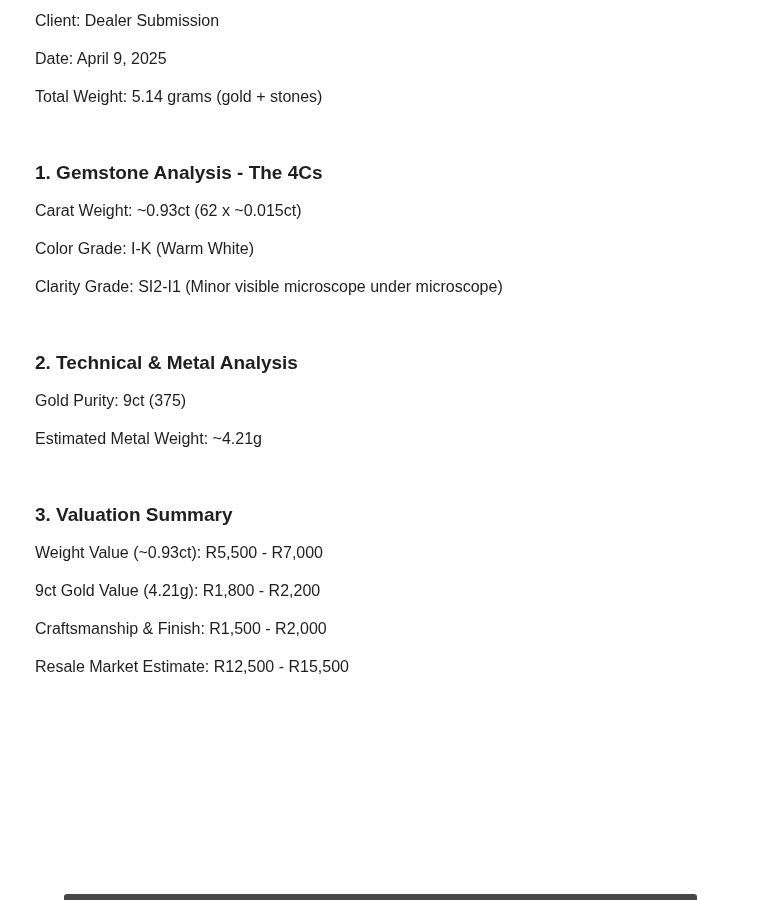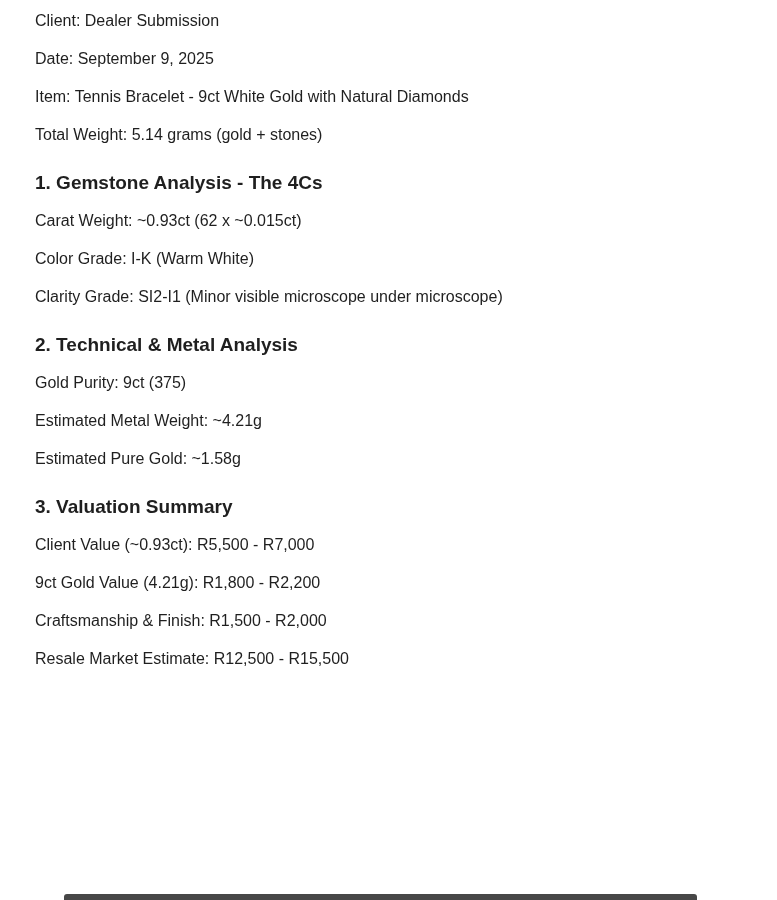--- a/index.html
+++ b/index.html
@@ -23,56 +23,54 @@
     font-size: 16px;
     line-height: 17px;
     margin: 0 0 21px 0;
     font-weight: 400;
     white-space: nowrap;
   }
   .section-heading {
     font-size: 19px;
     line-height: 21px;
     font-weight: 700;
-    margin: 29px 0 19px 0;
+    margin: 57px 0 19px 0;
     white-space: nowrap;
   }
   .bottom-bar {
     position: absolute;
     left: 64px;
     width: 633px;
     bottom: 0;
     height: 6px;
     background: #474747;
     border-radius: 3px 3px 0 0;
   }
 </style>
 </head>
 <body>
 
 <div class="page">
   <div class="content">
 
     <p class="line">Client: Dealer Submission</p>
-    <p class="line">Date: September 9, 2025</p>
-    <p class="line">Item: Tennis Bracelet - 9ct White Gold with Natural Diamonds</p>
+    <p class="line">Date: April 9, 2025</p>
     <p class="line">Total Weight: 5.14 grams (gold + stones)</p>
 
     <h2 class="section-heading">1. Gemstone Analysis - The 4Cs</h2>
     <p class="line">Carat Weight: ~0.93ct (62 x ~0.015ct)</p>
     <p class="line">Color Grade: I-K (Warm White)</p>
     <p class="line">Clarity Grade: SI2-I1 (Minor visible microscope under microscope)</p>
 
     <h2 class="section-heading">2. Technical &amp; Metal Analysis</h2>
     <p class="line">Gold Purity: 9ct (375)</p>
     <p class="line">Estimated Metal Weight: ~4.21g</p>
-    <p class="line">Estimated Pure Gold: ~1.58g</p>
 
     <h2 class="section-heading">3. Valuation Summary</h2>
-    <p class="line">Client Value (~0.93ct): R5,500 - R7,000</p>
+    <p class="line">Weight Value (~0.93ct): R5,500 - R7,000</p>
     <p class="line">9ct Gold Value (4.21g): R1,800 - R2,200</p>
     <p class="line">Craftsmanship &amp; Finish: R1,500 - R2,000</p>
     <p class="line">Resale Market Estimate: R12,500 - R15,500</p>
 
   </div>
 
   <div class="bottom-bar"></div>
 </div>
 
 </body></html>

